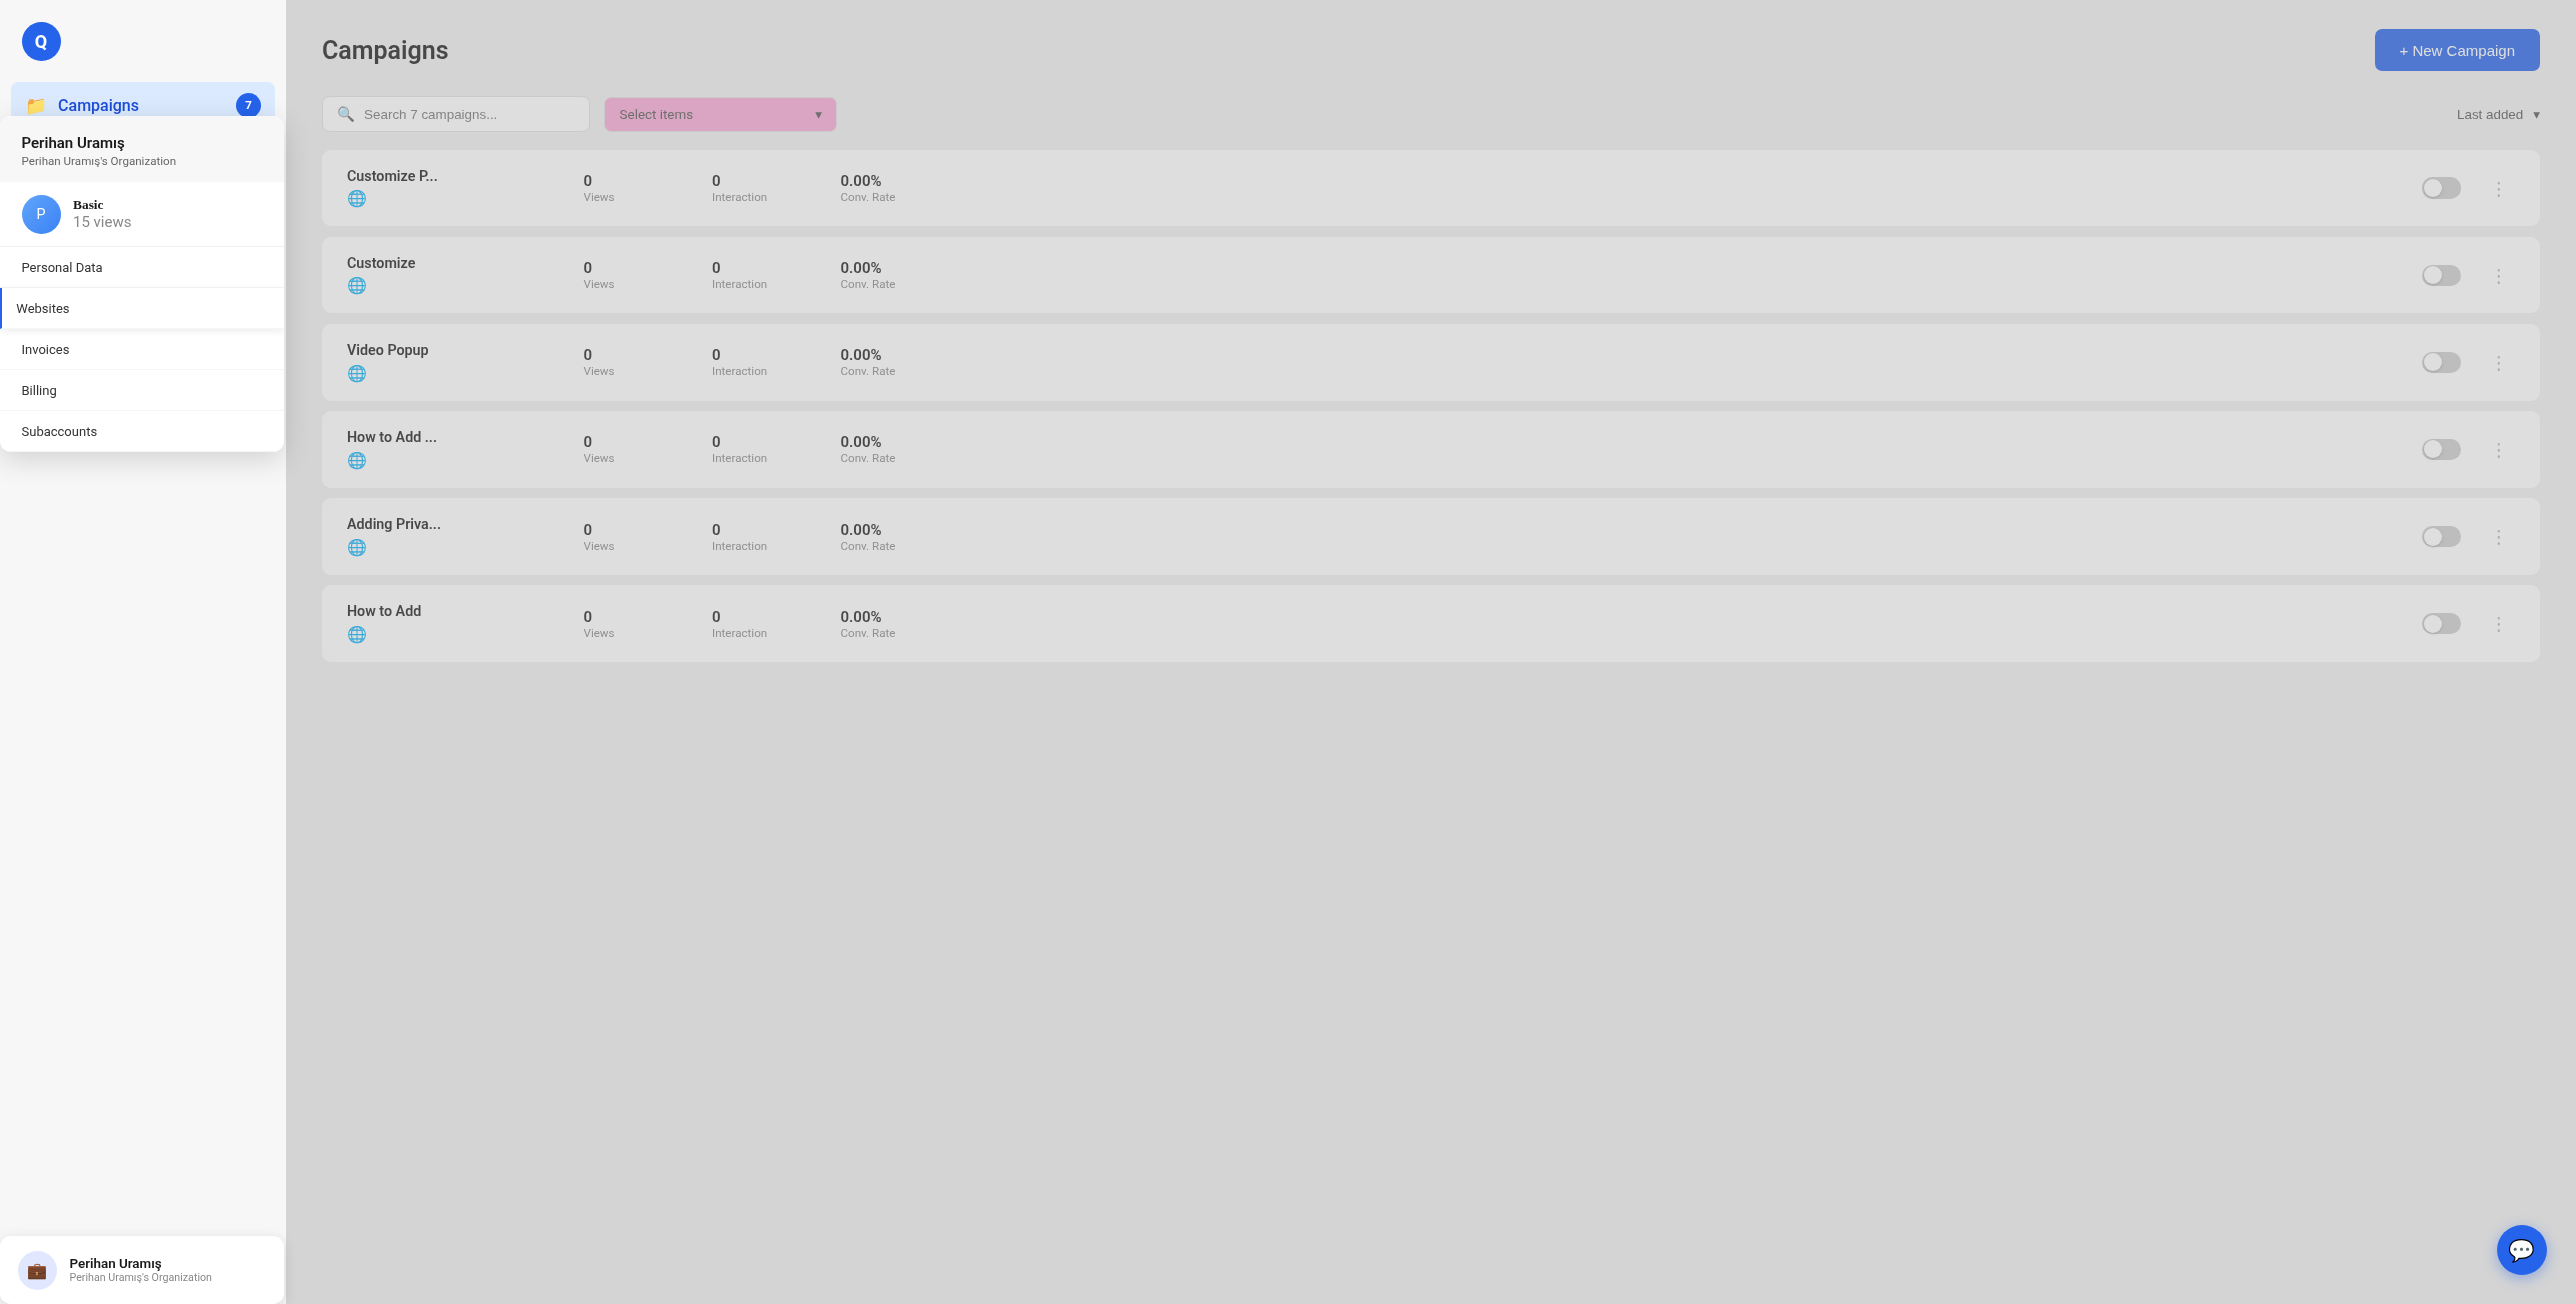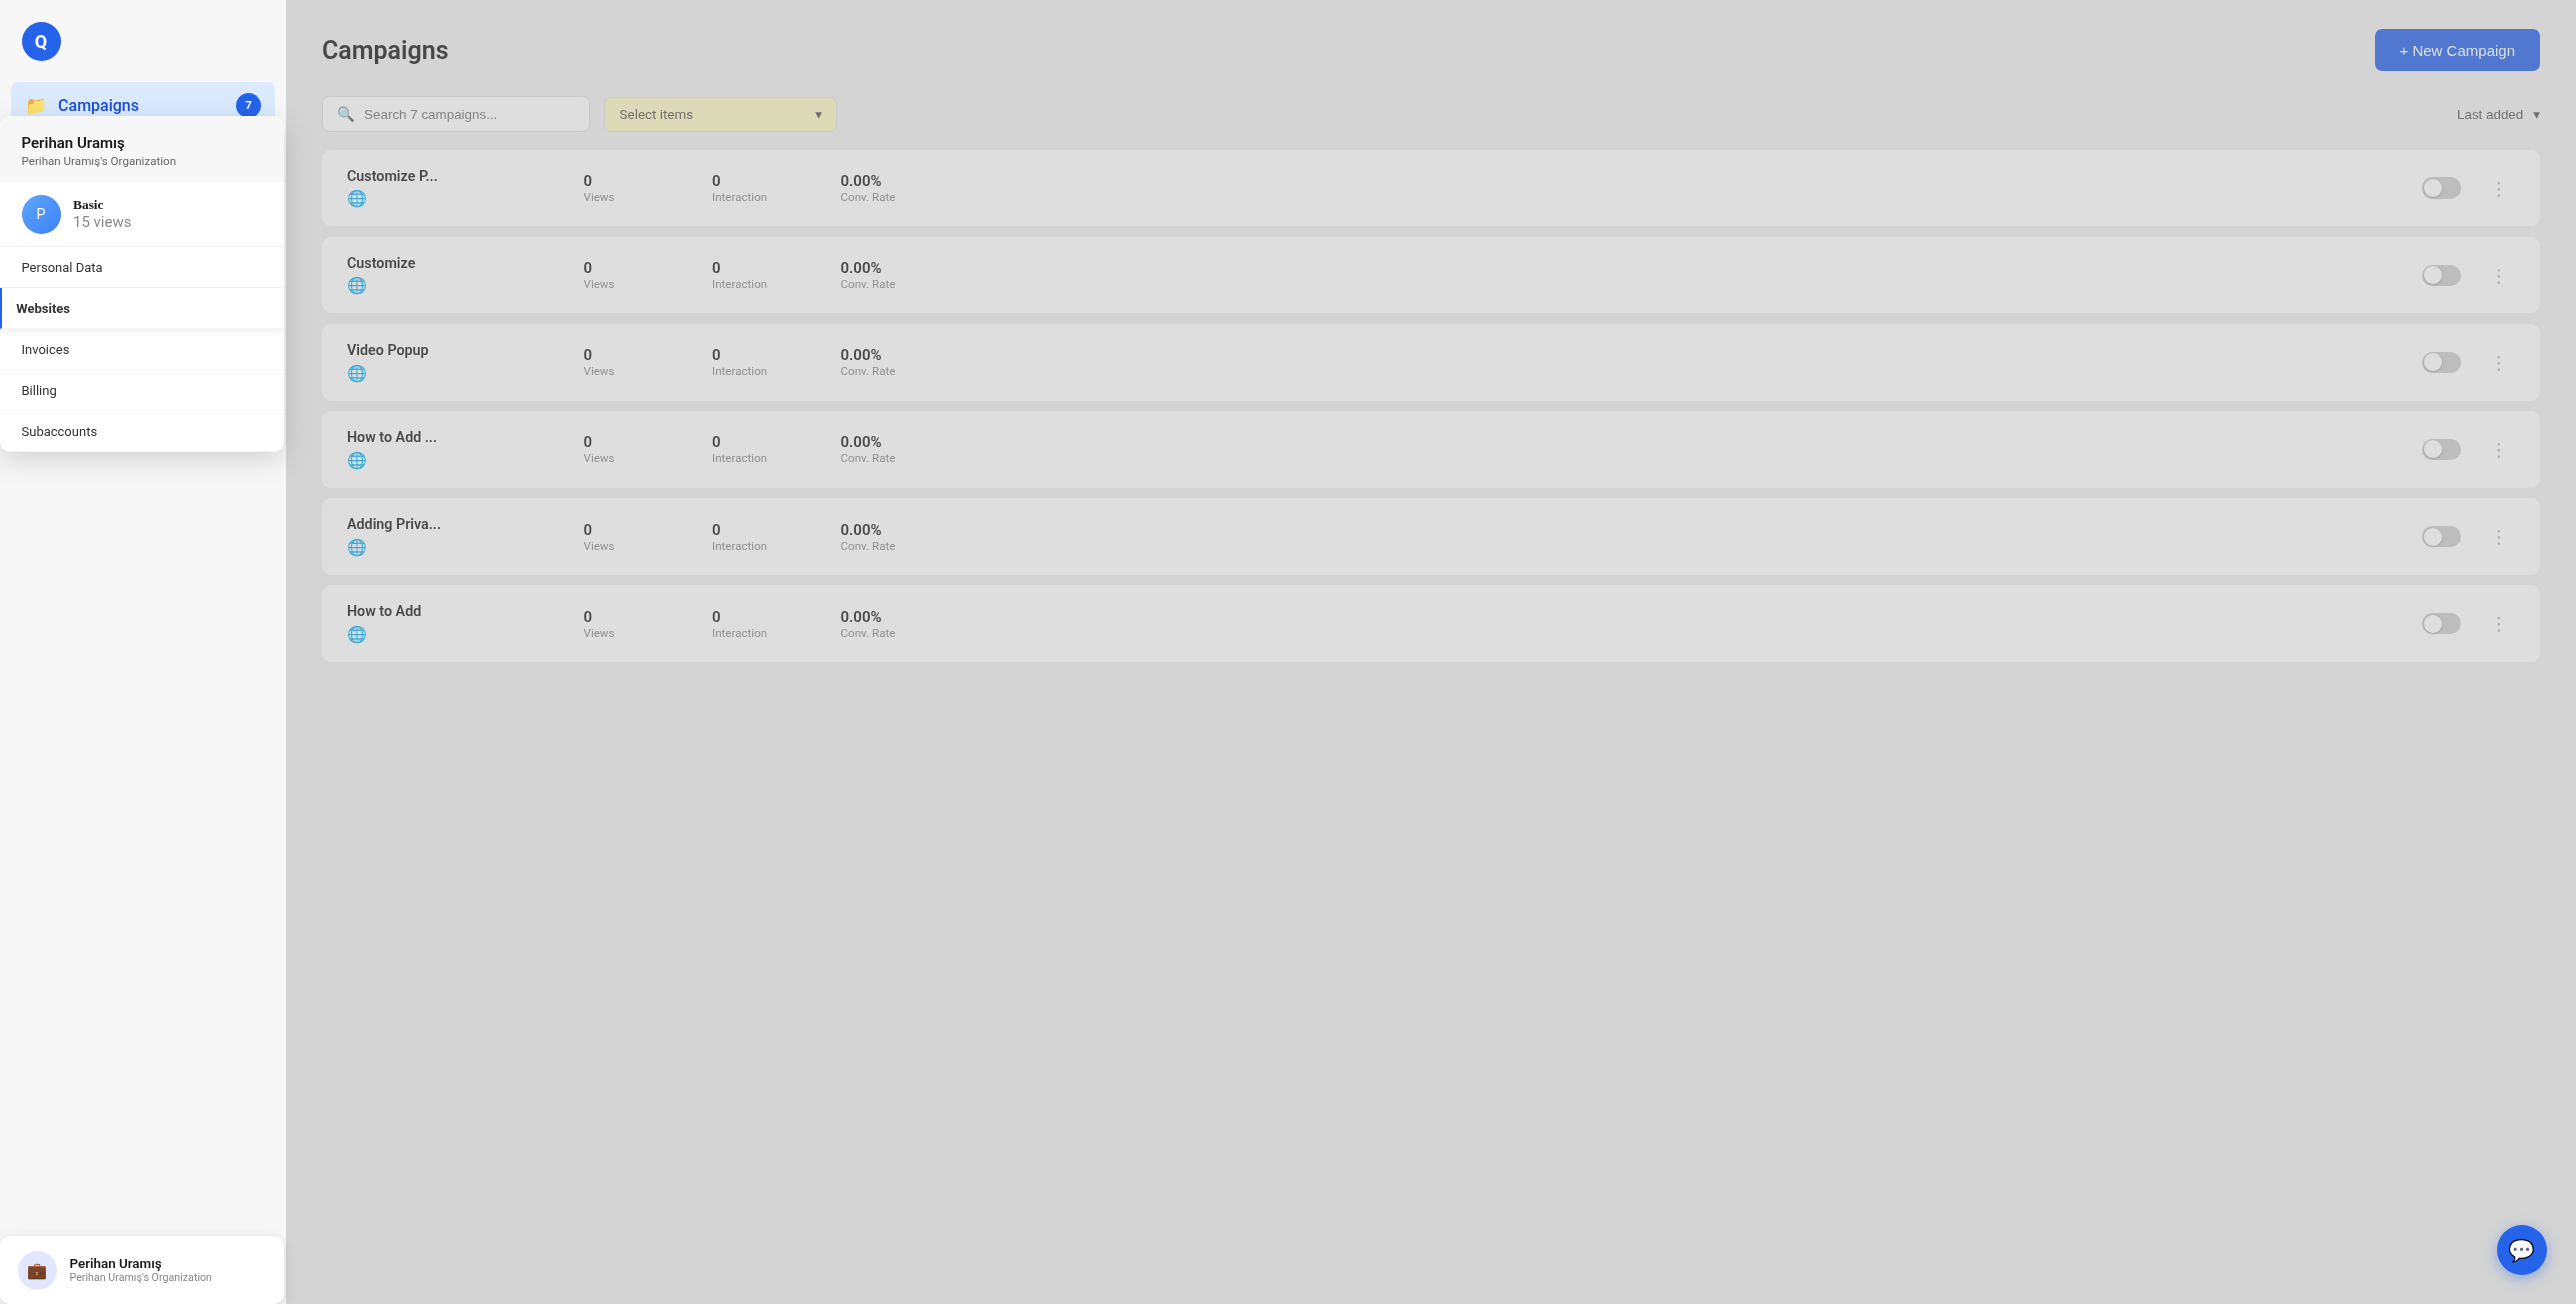--- a/index.html
+++ b/index.html
@@ -133,21 +133,21 @@
       outline: none;
       font-size: 13.4px;
       color: #666;
       background: transparent;
       width: 100%;
     }
 
     .select-items-dropdown {
       display: flex;
       align-items: center;
-      background: #fef9c3;
+      background: #f9a8d4;
       border: 0.9px solid #e0e0e0;
       border-radius: 7.2px;
       padding: 9px 14.3px;
       gap: 9px;
       cursor: pointer;
       flex: 0 0 233px;
       justify-content: space-between;
       font-size: 13.4px;
       color: #555;
     }
@@ -585,21 +585,21 @@
   <div class="user-plan-row">
     <div class="plan-avatar">P</div>
     <div>
       <div class="plan-info-label">Basic</div>
       <div class="plan-info-views">15 views</div>
     </div>
   </div>
 
   <div>
     <div class="panel-menu-item">Personal Data</div>
-    <div class="panel-menu-item highlighted" style="background:#fff; font-weight:700; border-left: 2.7px solid #2563eb; margin: 0; border-radius:0;">Websites</div>
+    <div class="panel-menu-item highlighted" style="background:#fff; font-weight:400; border-left: 2.7px solid #2563eb; margin: 0; border-radius:0;">Websites</div>
     <div class="panel-menu-item">Invoices</div>
     <div class="panel-menu-item">Billing</div>
     <div class="panel-menu-item">Subaccounts</div>
   </div>
 
 </div>
 
 <div class="bottom-user-bar" style="bottom: 0;">
   <div class="bottom-avatar">
     <span>💼</span>

